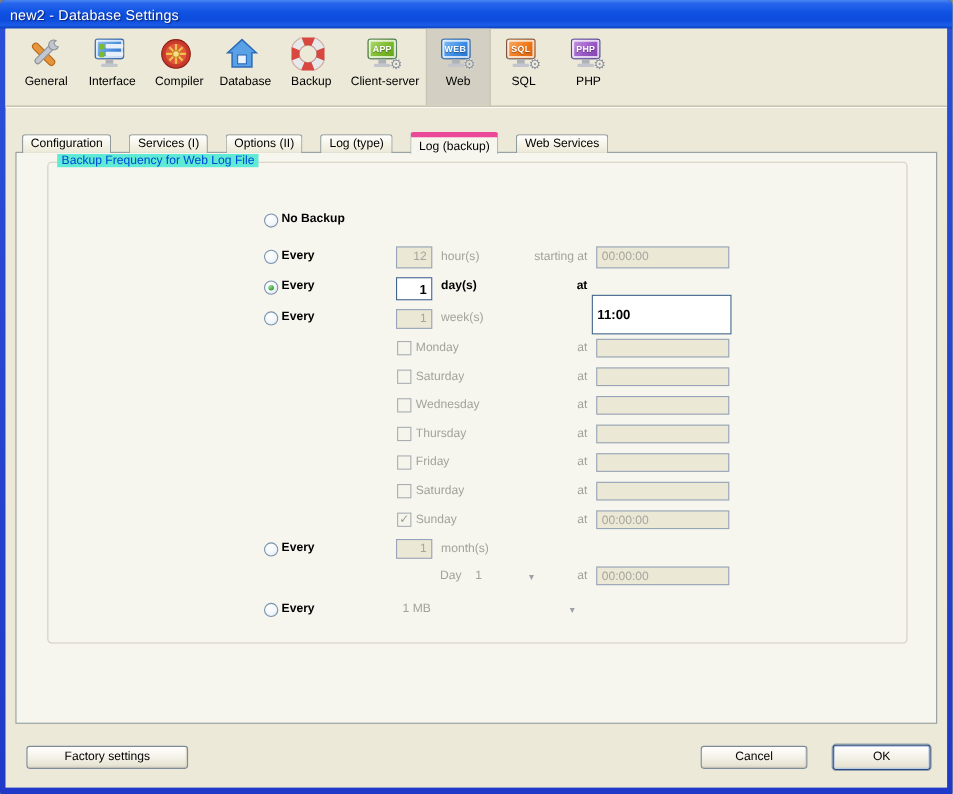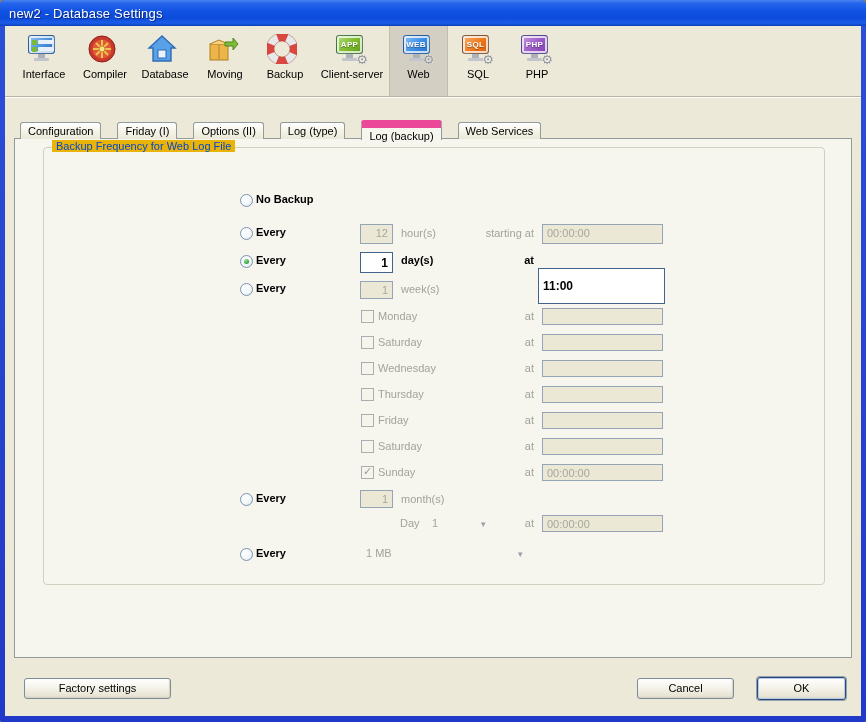--- a/index.html
+++ b/index.html
@@ -69,36 +69,36 @@
     display:flex; align-items:flex-end; z-index:3;
   }
   .tab {
     position:relative; margin-right:16px; padding:2px 7px 3px 7px;
     border:1px solid #919B9C; border-bottom:none; border-radius:3px 3px 0 0;
     background:linear-gradient(180deg,#FFFFFF,#F4F2E4 60%,#EAE8D8);
     font-size:11px; white-space:nowrap; cursor:default; height:17px;
   }
   .tab.active {
     height:20px; padding-top:2px; padding-bottom:5px;
-    border-top:8px solid #ec4899; margin-bottom:-1px;
+    border-top:5px solid #ec4899; margin-bottom:-1px;
     background:#F6F5EE; z-index:4;
   }
 
   
   .panel {
     position:absolute; left:9px; top:112px; width:838px; height:520px;
     background:#F6F5EE; border:1px solid #919B9C; z-index:2;
   }
   .gb {
     position:absolute; left:28px; top:8px; width:782px; height:438px;
     border:1px solid #D2CFC0; border-radius:4px;
   }
   .gb .legend {
     position:absolute; left:8px; top:-8px; padding:0 4px;
-    background:#eab308; color:#0046D5; font-size:11px; white-space:nowrap;
+    background:#5eead4; color:#0046D5; font-size:11px; white-space:nowrap;
   }
 
   
   .lbl { position:absolute; font-size:11px; white-space:nowrap; }
   .b   { font-weight:bold; color:#000; }
   .dis { color:#A2A39A; }
   .atr { text-align:right; width:88px; left:402px; }
 
   .radio {
     position:absolute; width:13px; height:13px; border-radius:50%;
@@ -147,20 +147,30 @@
 
 <div class="window">
   <div class="titlebar">
     <span class="title">new2 - Database Settings</span>
   </div>
 
   <div class="client">
 
     <div class="toolbar">
 
+      <div class="tcell" style="width:58px">
+        <div class="ticon">
+          <svg width="32" height="30" viewBox="0 0 32 30">
+            <rect x="3" y="12.5" width="26" height="6" rx="3" fill="#E8943A" stroke="#B06818" stroke-width="1" transform="rotate(45 16 15)"></rect>
+            <rect x="5" y="13" width="22" height="5" rx="2.5" fill="#C2C7CE" stroke="#8C929A" stroke-width="1" transform="rotate(-45 16 15)"></rect>
+            <path d="M27 3 a4.5 4.5 0 1 0 2 5.5 l-3-1 l-1-3 z" fill="#C2C7CE" stroke="#8C929A" stroke-width="1"></path>
+          </svg>
+        </div>
+        <div class="tlabel">General</div>
+      </div>
 
       <div class="tcell" style="width:62px">
         <div class="ticon">
           <div class="mon">
             <div class="screen scr-if">
               <span class="ifchk" style="top:4px"></span>
                 <span class="ifrow" style="top:4px;left:9px"></span>
               <span class="ifchk" style="top:11px"></span>
                 <span class="ifrow" style="top:11px;left:9px"></span>
             </div>
@@ -191,31 +201,20 @@
       <div class="tcell" style="width:60px">
         <div class="ticon">
           <svg width="30" height="30" viewBox="0 0 30 30">
             <path d="M15 2 L28 14 L24 14 L24 27 L6 27 L6 14 L2 14 Z" fill="#5AA0E6" stroke="#2C6CB8" stroke-width="1.4"></path>
             <rect x="11" y="16" width="8" height="8" fill="#EAF2FC" stroke="#2C6CB8" stroke-width="1"></rect>
           </svg>
         </div>
         <div class="tlabel">Database</div>
       </div>
 
-      <div class="tcell" style="width:60px">
-        <div class="ticon">
-          <svg width="32" height="30" viewBox="0 0 32 30">
-            <rect x="3" y="10" width="18" height="16" fill="#ECB54A" stroke="#B07E20" stroke-width="1"></rect>
-            <path d="M3 10 L12 6 L21 10" fill="#F6D284" stroke="#B07E20" stroke-width="1"></path>
-            <line x1="12" y1="10" x2="12" y2="26" stroke="#C89438" stroke-width="1.5"></line>
-            <path d="M18 8 L26 8 L26 4 L31 10 L26 16 L26 12 L18 12 Z" fill="#7CBB3C" stroke="#4E8818" stroke-width="1"></path>
-          </svg>
-        </div>
-        <div class="tlabel">Moving</div>
-      </div>
 
       <div class="tcell" style="width:60px">
         <div class="ticon">
           <svg width="30" height="30" viewBox="0 0 30 30">
             <circle cx="15" cy="15" r="12" fill="none" stroke="#E6E8EA" stroke-width="8"></circle>
             <circle cx="15" cy="15" r="12" fill="none" stroke="#D84840" stroke-width="8" stroke-dasharray="9.4 9.4" stroke-dashoffset="4.7"></circle>
             <circle cx="15" cy="15" r="16" fill="none" stroke="#A84038" stroke-width="1" opacity=".4"></circle>
             <circle cx="15" cy="15" r="8" fill="none" stroke="#A84038" stroke-width="1" opacity=".5"></circle>
           </svg>
         </div>
@@ -275,21 +274,21 @@
               <span class="gear">⚙</span>
           </div>
         </div>
         <div class="tlabel">PHP</div>
       </div>
 
     </div>
 
     <div class="tabs">
       <div class="tab">Configuration</div>
-      <div class="tab">Friday (I)</div>
+      <div class="tab">Services (I)</div>
       <div class="tab">Options (II)</div>
       <div class="tab">Log (type)</div>
       <div class="tab active">Log (backup)</div>
       <div class="tab">Web Services</div>
     </div>
 
     <div class="panel">
       <div class="gb">
         <span class="legend">Backup Frequency for Web Log File</span>
 

